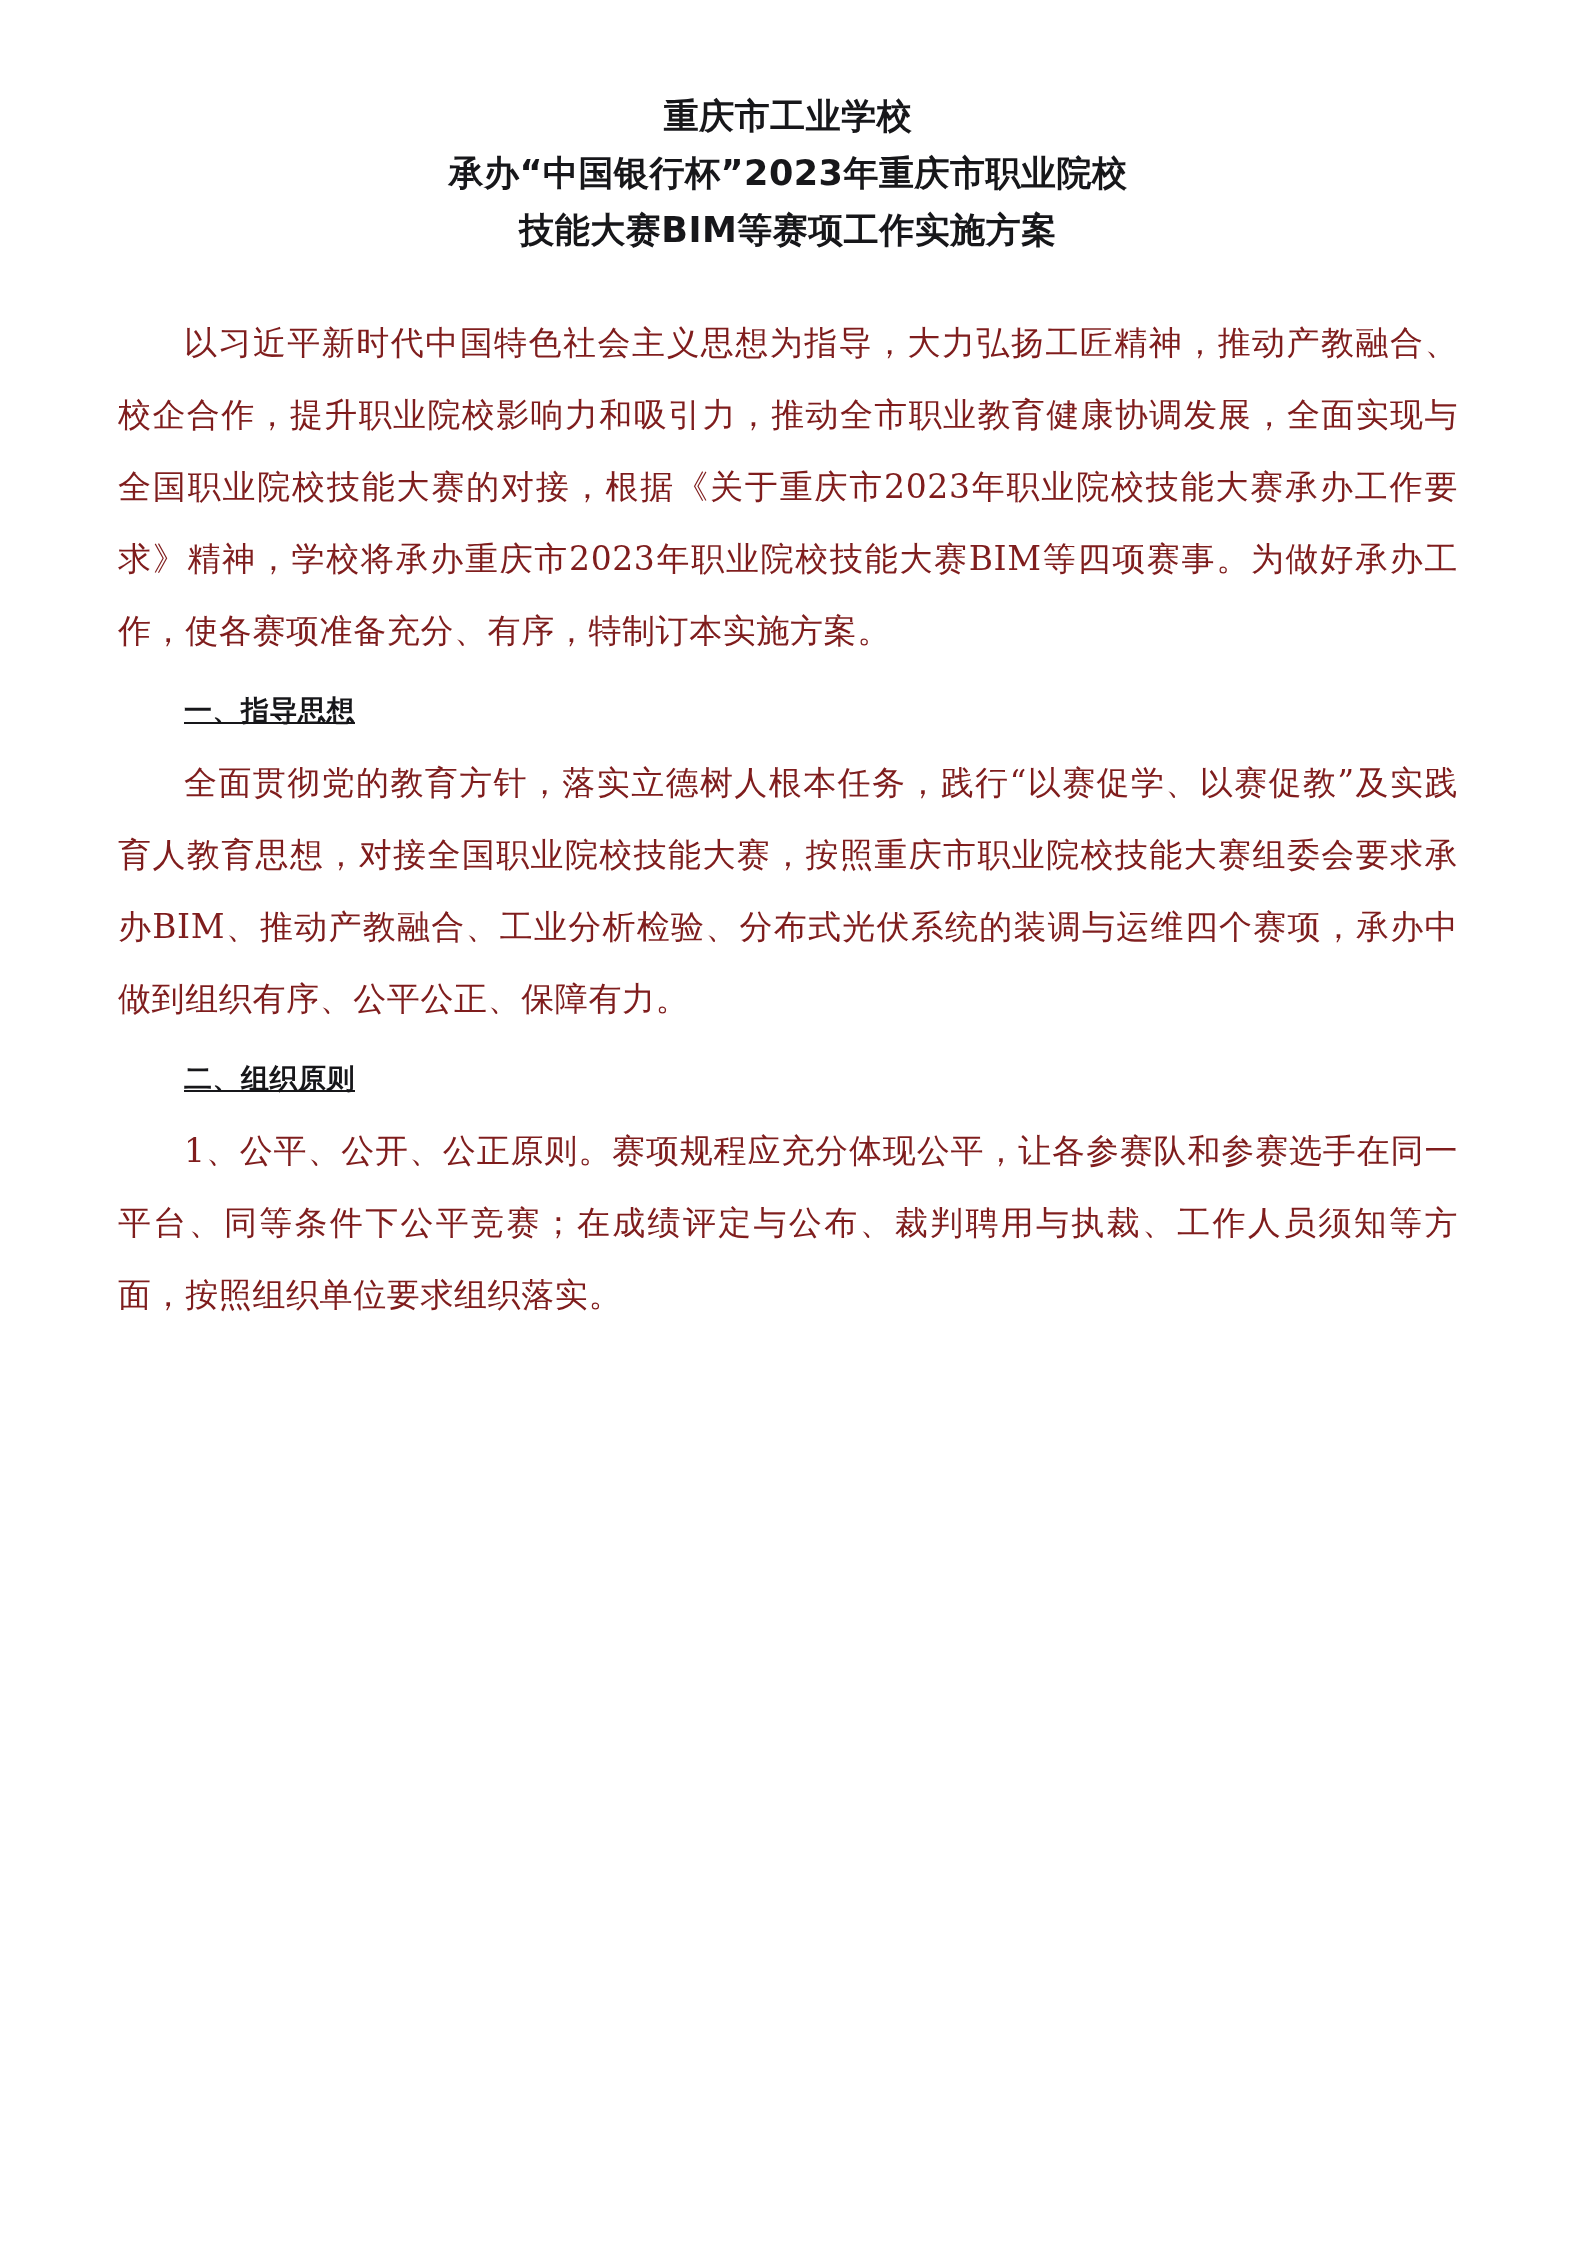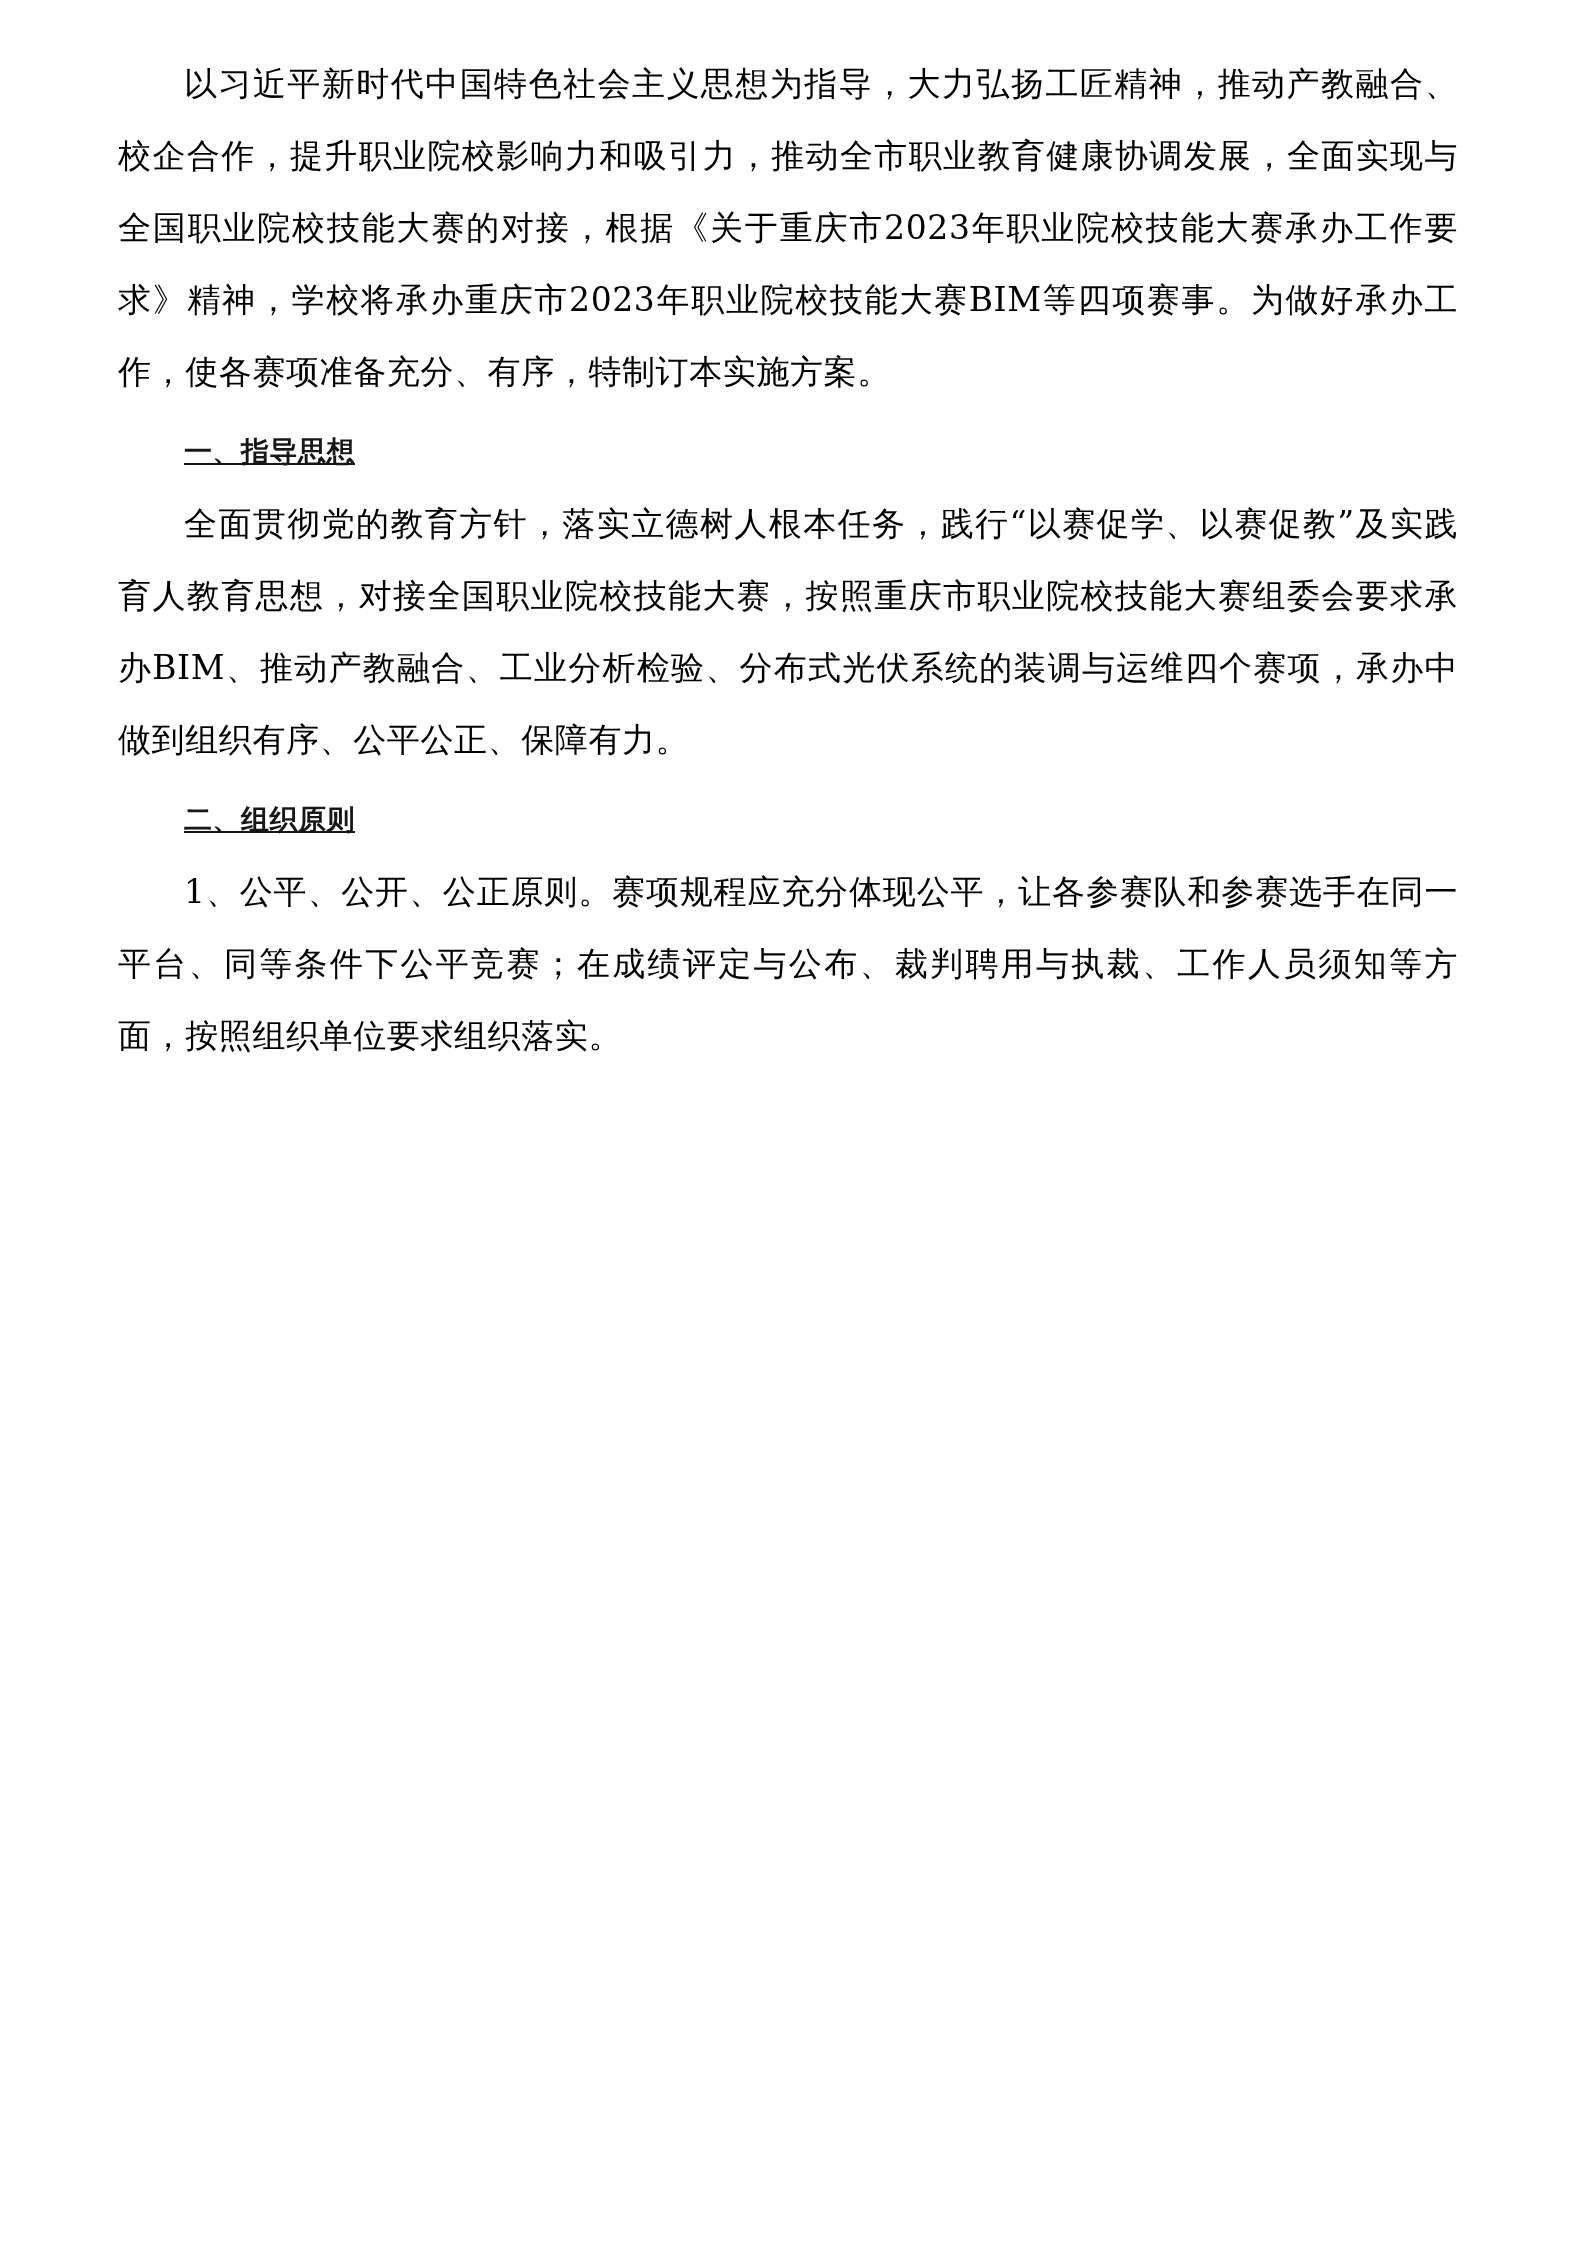--- a/index.html
+++ b/index.html
@@ -48,21 +48,21 @@
   }
 
   
   .para {
     font-family: "DejaVu Serif", "Liberation Serif", serif;
     font-size: 33px;
     line-height: 72px;
     text-align: justify;
     text-justify: inter-ideograph;
     text-indent: 66px;
-    color: #000000;
+    color: #7f1d1d;
     margin: 0;
     letter-spacing: 0.6px;
   }
   .para.first {
     margin-top: 48px;
   }
 
   
   .section-heading {
     font-family: "DejaVu Sans", "Liberation Sans", sans-serif;
@@ -77,20 +77,25 @@
   }
 
   .spacer-sm { height: 8px; }
 </style>
 </head>
 <body>
 
 <div class="page">
   <div class="content">
 
+    <div class="title-block">
+      <div class="title-line">重庆市工业学校</div>
+      <div class="title-line">承办“中国银行杯”2023年重庆市职业院校</div>
+      <div class="title-line">技能大赛BIM等赛项工作实施方案</div>
+    </div>
 
     <p class="para first">以习近平新时代中国特色社会主义思想为指导，大力弘扬工匠精神，推动产教融合、校企合作，提升职业院校影响力和吸引力，推动全市职业教育健康协调发展，全面实现与全国职业院校技能大赛的对接，根据《关于重庆市2023年职业院校技能大赛承办工作要求》精神，学校将承办重庆市2023年职业院校技能大赛BIM等四项赛事。为做好承办工作，使各赛项准备充分、有序，特制订本实施方案。</p>
 
     <div class="spacer-sm"></div>
 
     <h2 class="section-heading">一、指导思想</h2>
     <p class="para">全面贯彻党的教育方针，落实立德树人根本任务，践行“以赛促学、以赛促教”及实践育人教育思想，对接全国职业院校技能大赛，按照重庆市职业院校技能大赛组委会要求承办BIM、推动产教融合、工业分析检验、分布式光伏系统的装调与运维四个赛项，承办中做到组织有序、公平公正、保障有力。</p>
 
     <div class="spacer-sm"></div>
 

